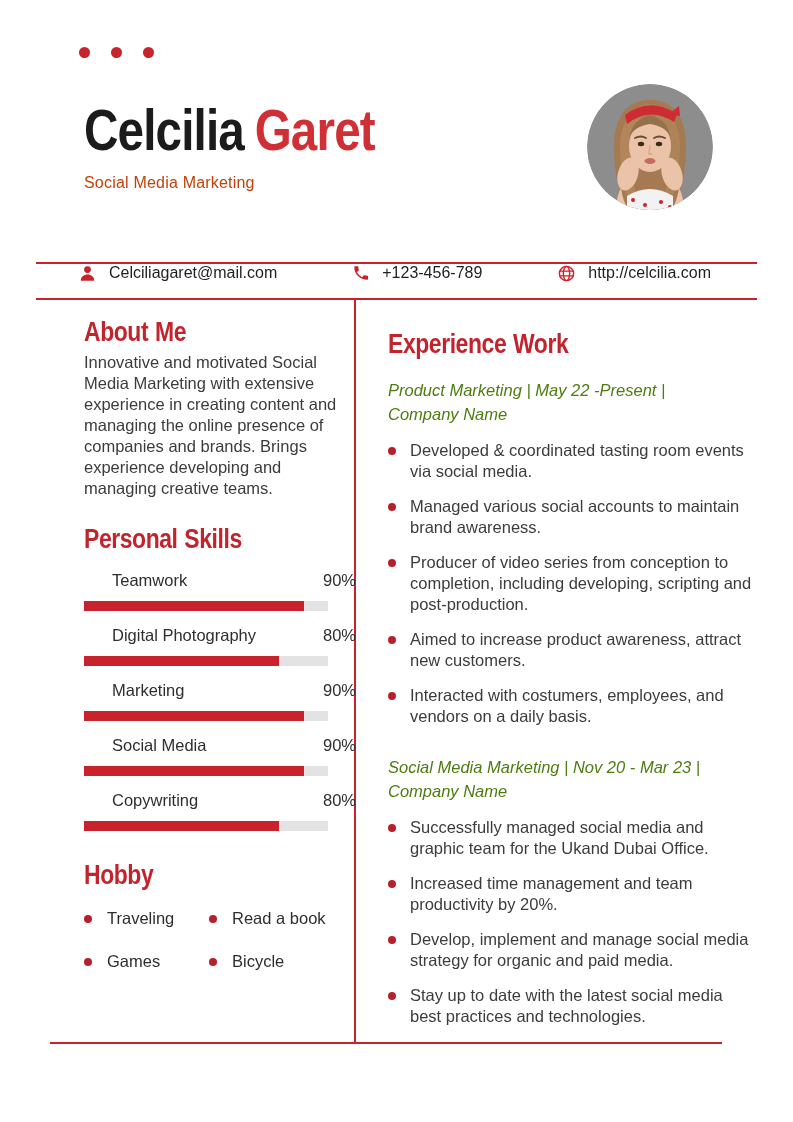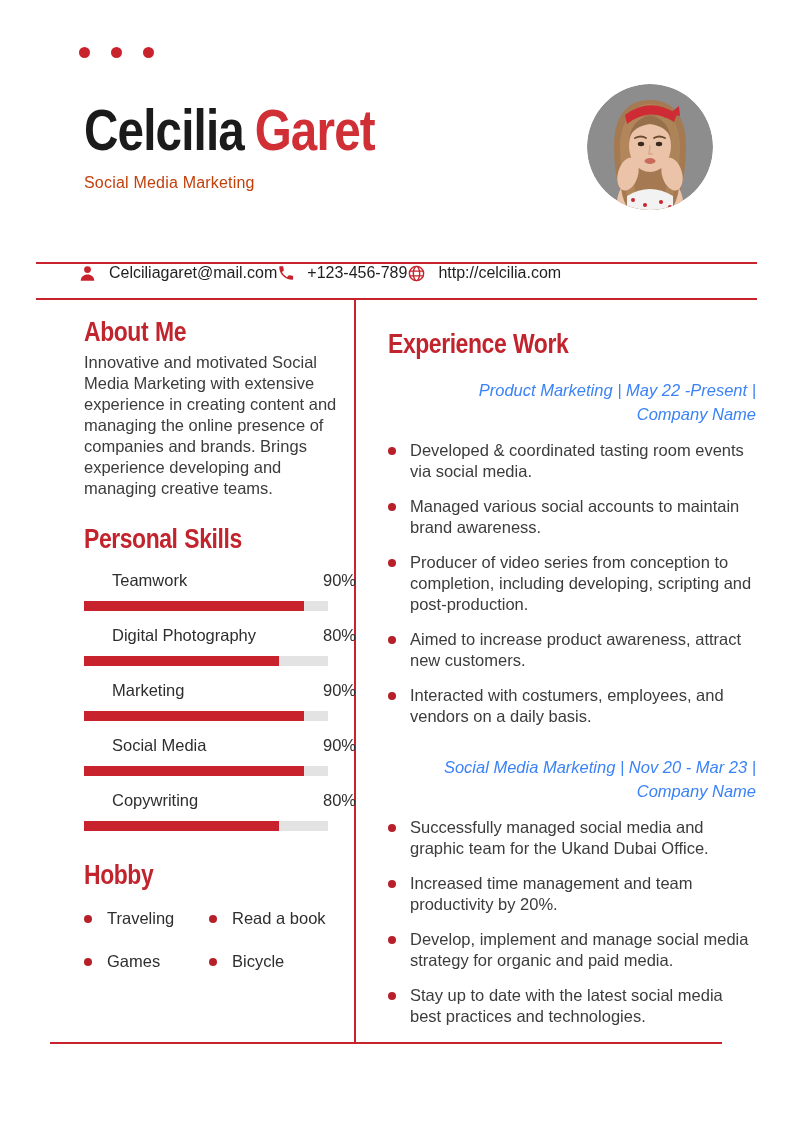--- a/index.html
+++ b/index.html
@@ -30,21 +30,21 @@
 
   .photo {
     position: absolute; left: 587px; top: 84px;
     width: 126px; height: 126px; border-radius: 50%; overflow: hidden;
   }
 
   
   .contact-bar {
     position: absolute; left: 36px; top: 262px; width: 721px; height: 38px;
     border-top: 2px solid #c8232c; border-bottom: 2px solid #c8232c;
-    display: flex; align-items: center; 
+    display: flex; align-items: center; justify-content: space-between;
     padding: 0 46px 16px 42px;
   }
   .contact-item { display: flex; align-items: center; gap: 12px; font-size: 16px; color: #1f1f1f; }
   .contact-item svg { display: block; }
 
   
   .v-divider { position: absolute; left: 354px; top: 300px; width: 2px; height: 742px; background: #c8232c; }
   .bottom-rule { position: absolute; left: 50px; top: 1042px; width: 672px; height: 2px; background: #c8232c; }
 
   
@@ -70,21 +70,21 @@
   .hobby-title { margin-top: 28px; }
   .hobby-grid {
     margin-top: 18px; display: grid; grid-template-columns: 125px auto;
     row-gap: 24px; column-gap: 0;
   }
   .hobby-item { display: flex; align-items: center; gap: 15px; font-size: 16.5px; color: #2e2e2e; }
   .hobby-item i { width: 8px; height: 8px; border-radius: 50%; background: #b7202a; flex: none; }
 
   
   .right-col { position: absolute; left: 388px; top: 328px; width: 368px; }
-  .job-title { margin-top: 18px; font-style: italic; font-size: 16.5px; line-height: 24px; color: #3b82f6; text-align: right; }
+  .job-title { margin-top: 18px; font-style: italic; font-size: 16.5px; line-height: 24px; color: #4d7c0f; }
   .bullets { list-style: none; }
   .bullets li { display: flex; gap: 14px; margin-top: 14px; }
   .bullets li i { width: 8px; height: 8px; border-radius: 50%; background: #b7202a; flex: none; margin-top: 7px; }
   .bullets li span { font-size: 16.5px; line-height: 21px; color: #3c3c3c; max-width: 342px; }
   .job2 { margin-top: 28px; }
 </style>
 </head>
 <body>
 
 <div class="page">

